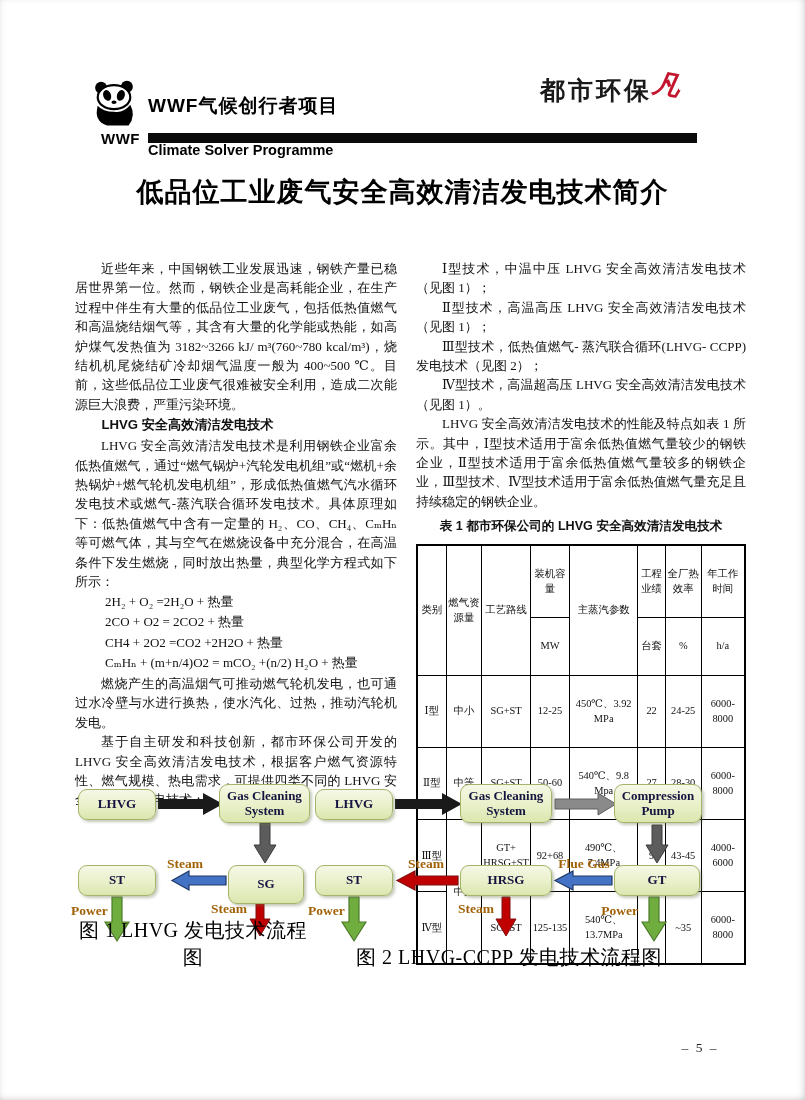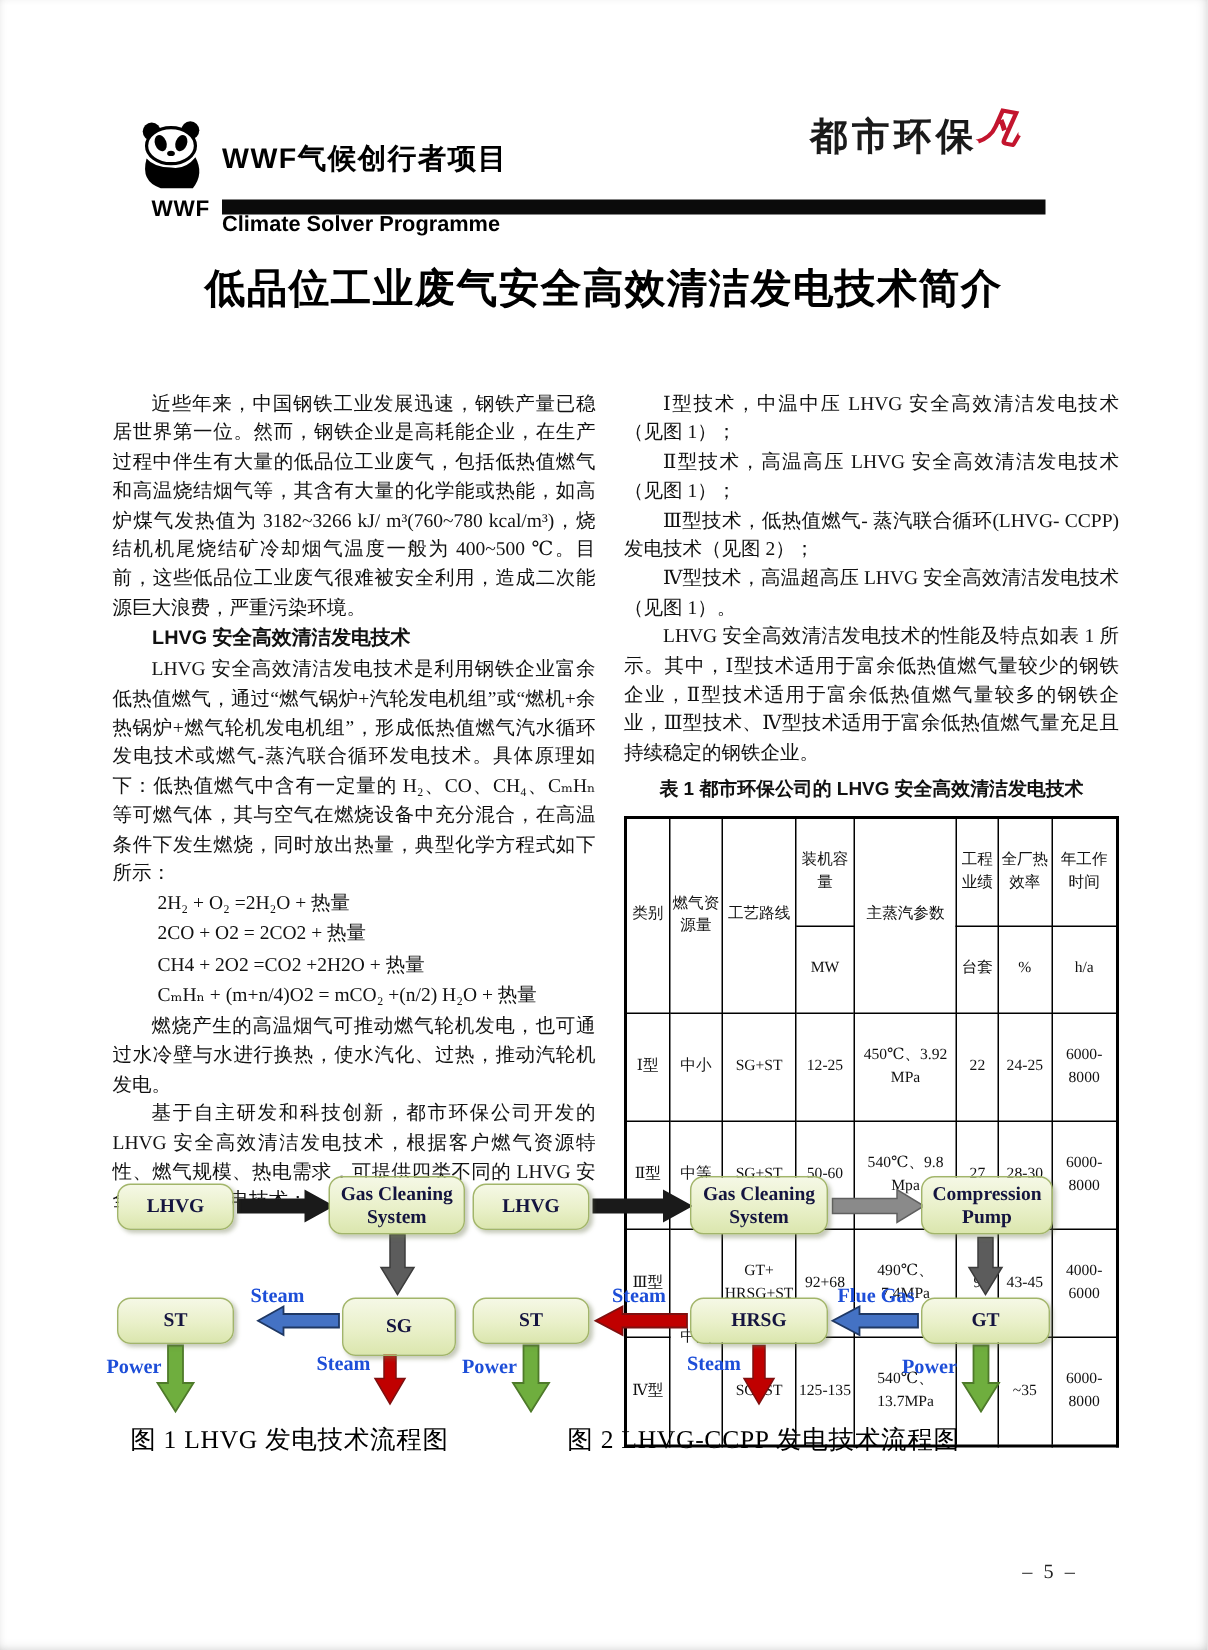--- a/index.html
+++ b/index.html
@@ -31,22 +31,22 @@
   .t1 th,.t1 td{border:1px solid #000;font-size:10.4px;font-weight:400;text-align:center;vertical-align:middle;padding:21px 1px;line-height:1.4;}
   
   .fig{position:absolute;top:783px;}
   .fig1{left:75px;width:236px;height:188px;}
   .fig2{left:312px;width:394px;height:188px;}
   .fig svg.wires{position:absolute;left:0;top:0;pointer-events:none;}
   .node{position:absolute;display:flex;align-items:center;justify-content:center;text-align:center;
         background:linear-gradient(180deg,#f5f8e6 0%,#e9f0c9 55%,#dbe6ae 100%);
         border:1.5px solid #a2b56a;border-radius:9px;box-shadow:2px 2px 3px rgba(110,120,80,.4);
         font-weight:700;font-size:13px;line-height:1.12;color:#14143f;padding:1px 2px;box-sizing:border-box;}
-  .flbl{position:absolute;font-weight:700;font-size:13.5px;color:#1d4ed8;}
-  .fcap{position:absolute;left:0;bottom:0;width:100%;text-align:center;font-size:17px;color:#000;letter-spacing:.5px;}
+  .flbl{position:absolute;font-weight:700;font-size:13.5px;color:#a16207;}
+  .fcap{position:absolute;left:0;bottom:0;width:100%;text-align:center;font-size:20px;color:#000;letter-spacing:.5px;}
   
   .pageno{position:absolute;left:650px;top:1040px;width:100px;text-align:center;font-size:13.5px;color:#222;letter-spacing:2px;}
 </style>
 </head>
 <body>
 
 <div class="page">
 
   <div class="panda">
     <svg width="52" height="48" viewBox="0 0 60 56">

